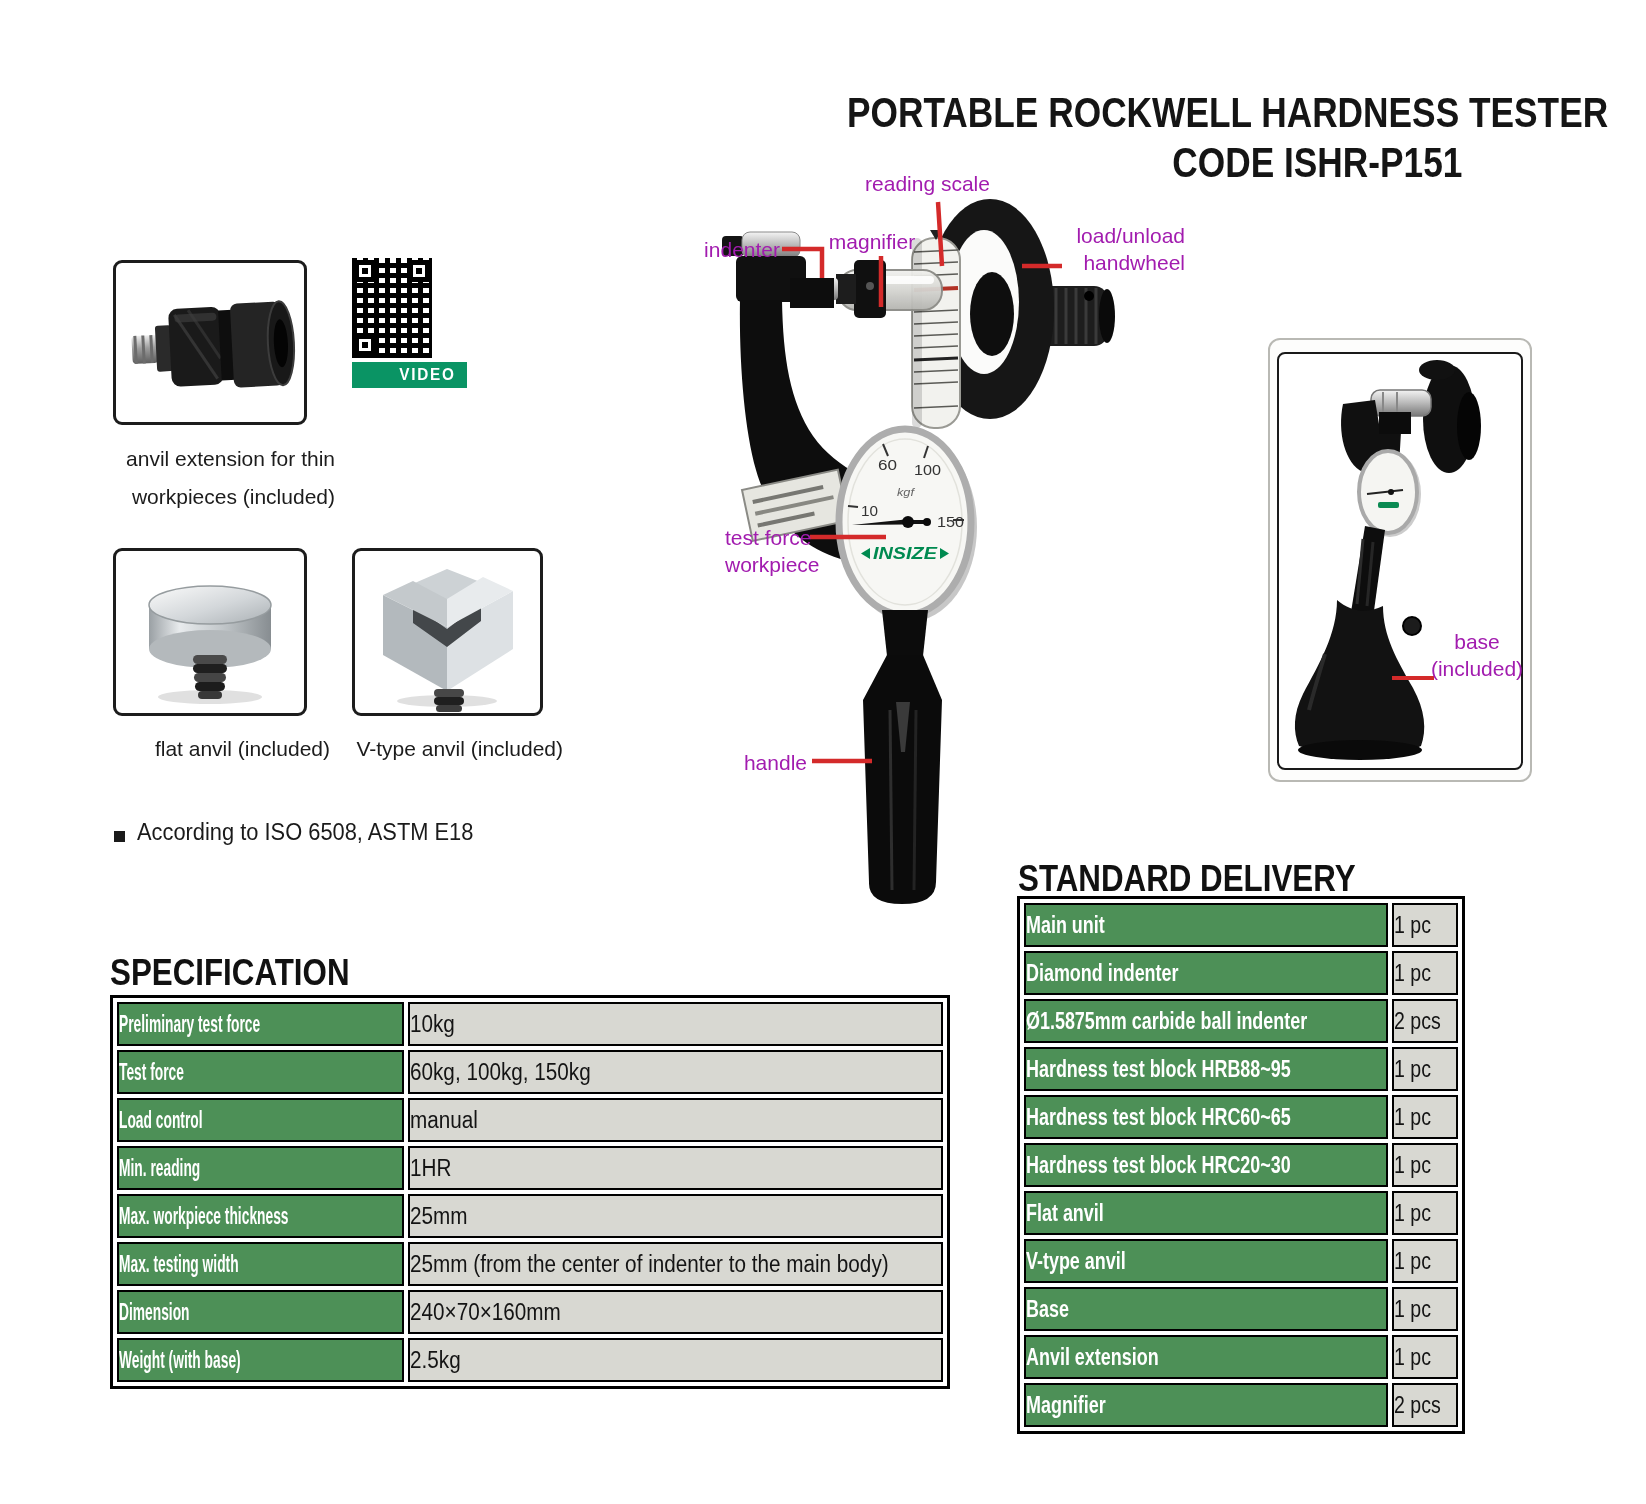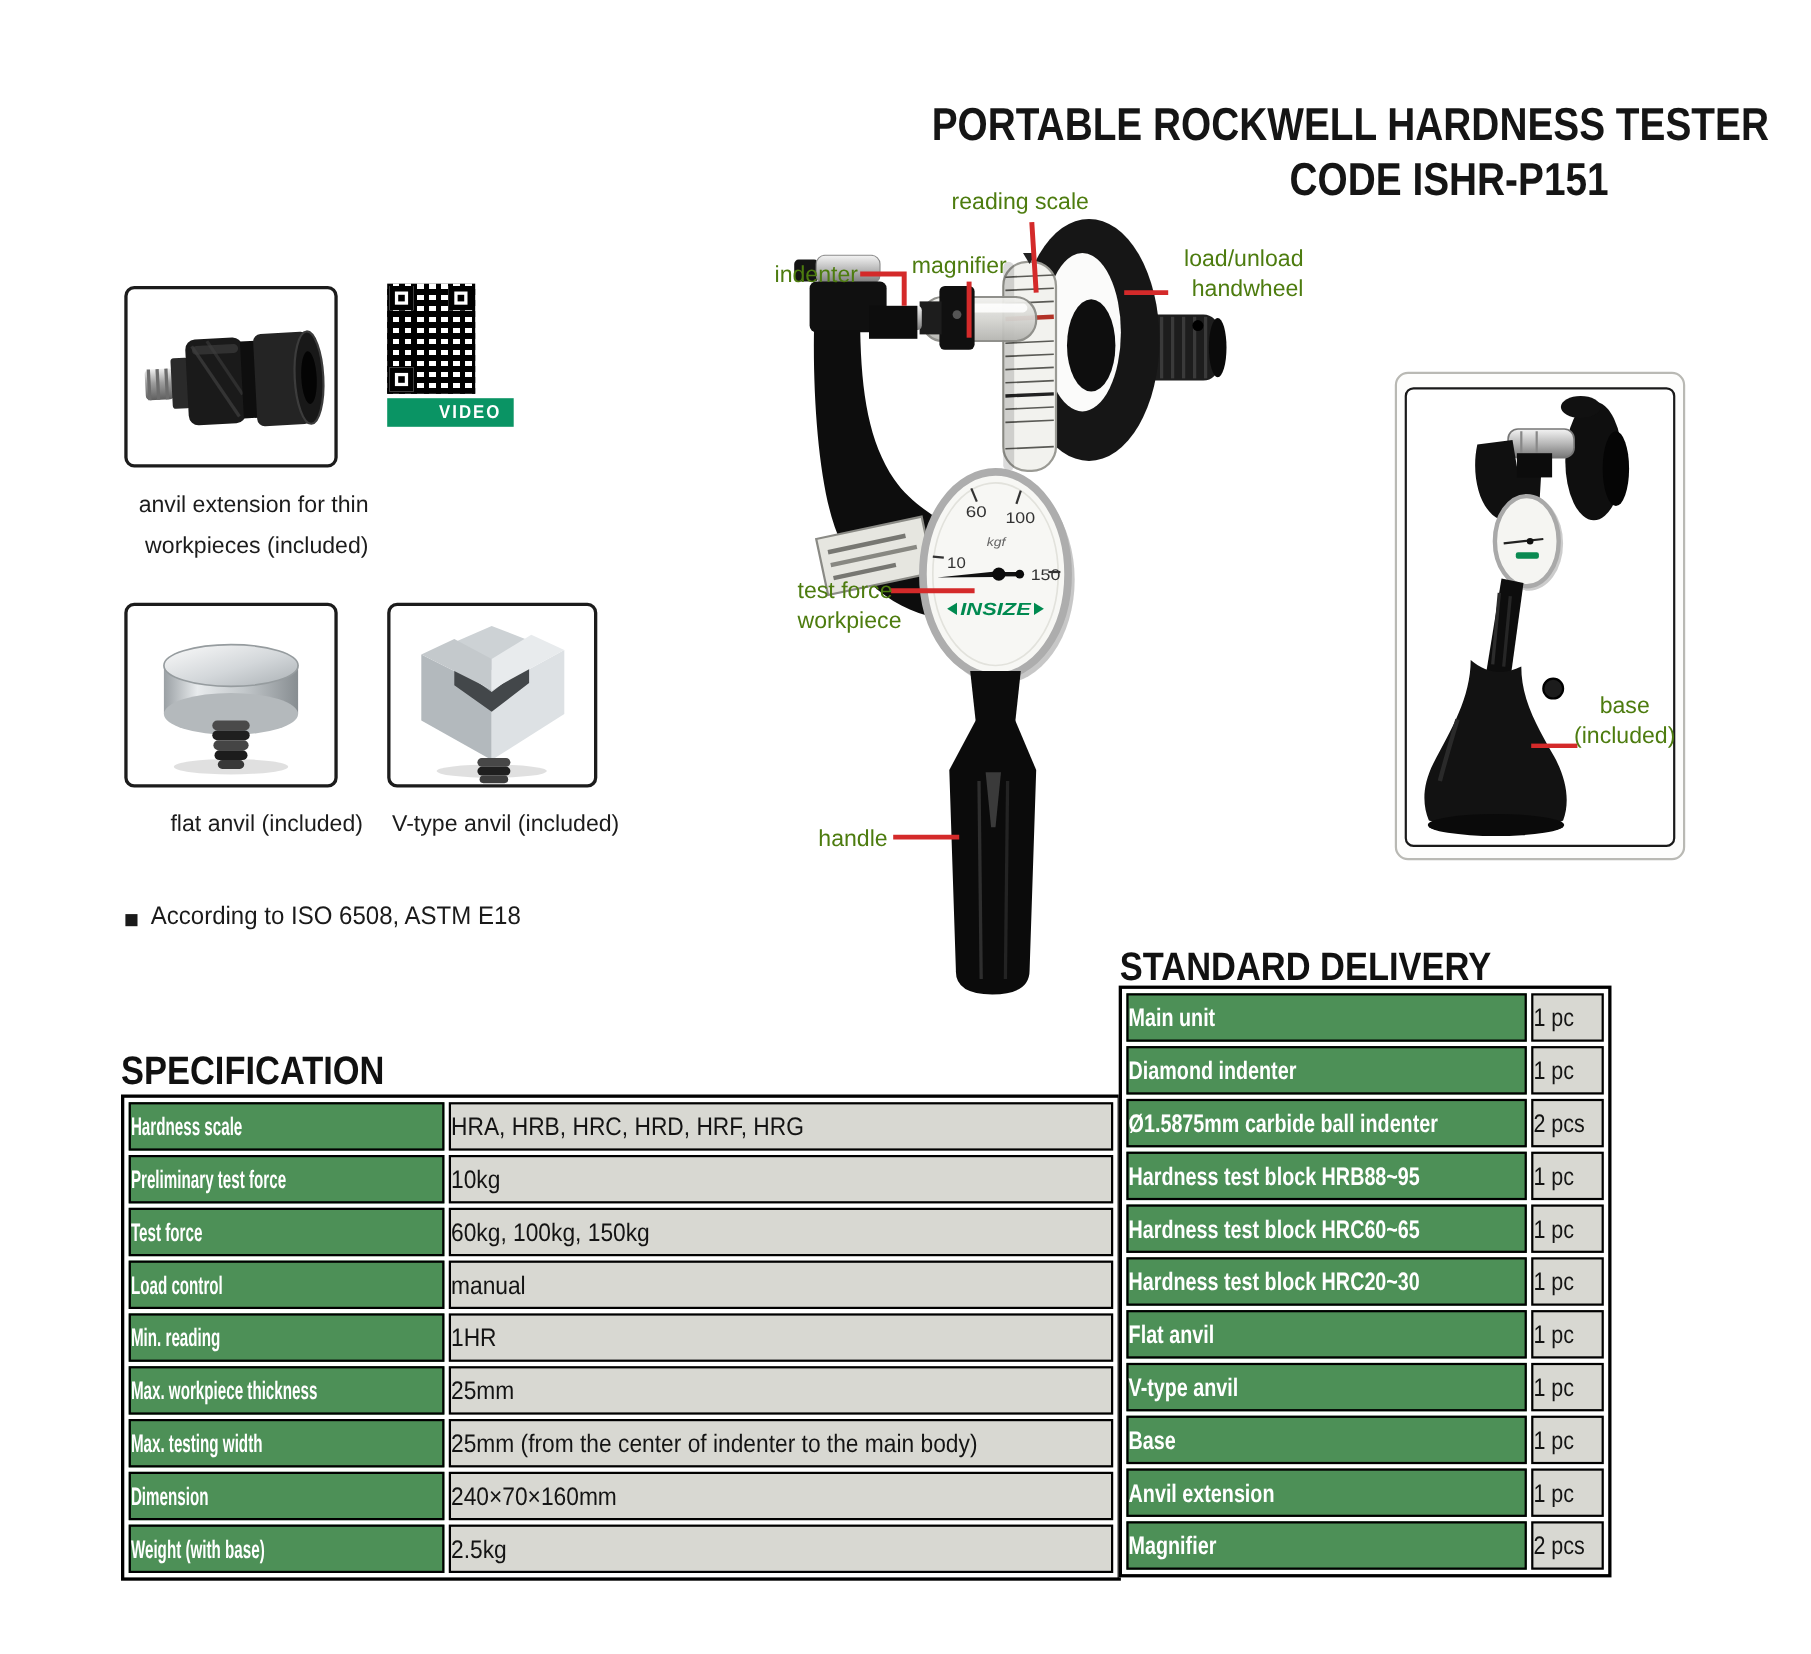--- a/index.html
+++ b/index.html
@@ -30,21 +30,21 @@
   .bullet{width:11px;height:11px;background:#1a1a1a;}
 
   .sechead{font-size:36px;font-weight:bold;color:#111;}
 
   table.datatable{border-collapse:separate;border-spacing:4px;background:#fff;border:3px solid #000;}
   table.datatable td{border:2px solid #000;height:40px;padding:0;vertical-align:middle;font-size:23px;box-sizing:content-box;}
   td.key{background:#4d9057;color:#fff;font-weight:bold;padding-left:10px;}
   td.val{background:#d8d8d2;color:#141414;padding-left:14px;}
   td.qty{background:#d8d8d2;color:#141414;padding-left:12px;}
 
-  .callout{font-size:21px;line-height:27px;color:#4d7c0f;}
+  .callout{font-size:21px;line-height:27px;color:#a21caf;}
   .rline{background:#d42a2a;}
 
   .basebox-outer{border:2px solid #b9b9b4;border-radius:12px;background:#fdfdfc;}
   .basebox-inner{border:2px solid #1a1a1a;border-radius:8px;background:#ffffff;overflow:hidden;}
 </style>
 </head>
 <body>
 
 <div class="abs title">
   <span class="sq r" style="--s:.84">PORTABLE ROCKWELL HARDNESS TESTER</span><br>
@@ -321,24 +321,20 @@
 </div>
 <div class="abs rline" style="left:1392px;top:676px;width:42px;height:4px;"></div>
 <div class="abs callout" style="left:1424px;top:628px;width:106px;text-align:center;">base (included)</div>
 
 <div class="abs sechead" style="left:110px;top:952px;">
   <span class="sq" style="--s:.87">SPECIFICATION</span>
 </div>
 <table class="datatable abs" style="left:110px;top:995px;">
   <tbody>
     <tr>
-      <td class="key" style="width:185px;"><span class="sq" style="--s:.6">Hardness scale</span></td>
-      <td class="val" style="width:600px;"><span class="sq" style="--s:.9">HRA, HRB, HRC, HRD, HRF, HRG</span></td>
-    </tr>
-    <tr>
       <td class="key"><span class="sq" style="--s:.6">Preliminary test force</span></td>
       <td class="val"><span class="sq" style="--s:.9">10kg</span></td>
     </tr>
     <tr>
       <td class="key"><span class="sq" style="--s:.6">Test force</span></td>
       <td class="val"><span class="sq" style="--s:.9">60kg, 100kg, 150kg</span></td>
     </tr>
     <tr>
       <td class="key"><span class="sq" style="--s:.6">Load control</span></td>
       <td class="val"><span class="sq" style="--s:.9">manual</span></td>

